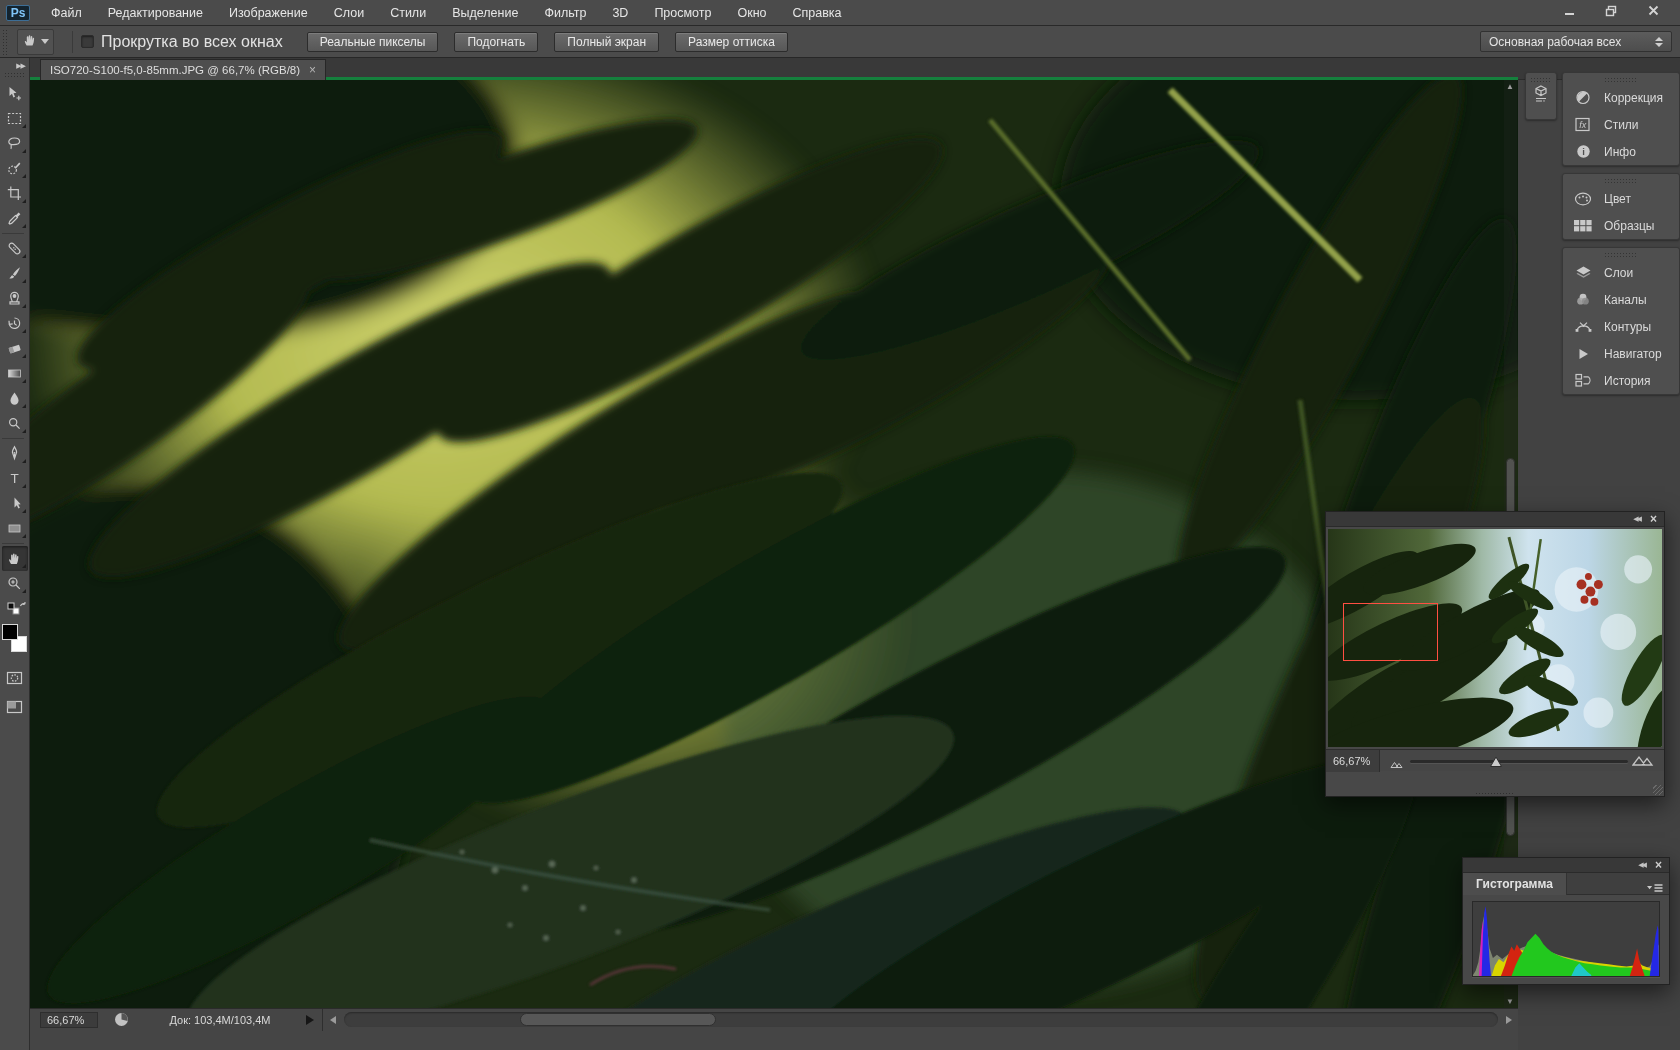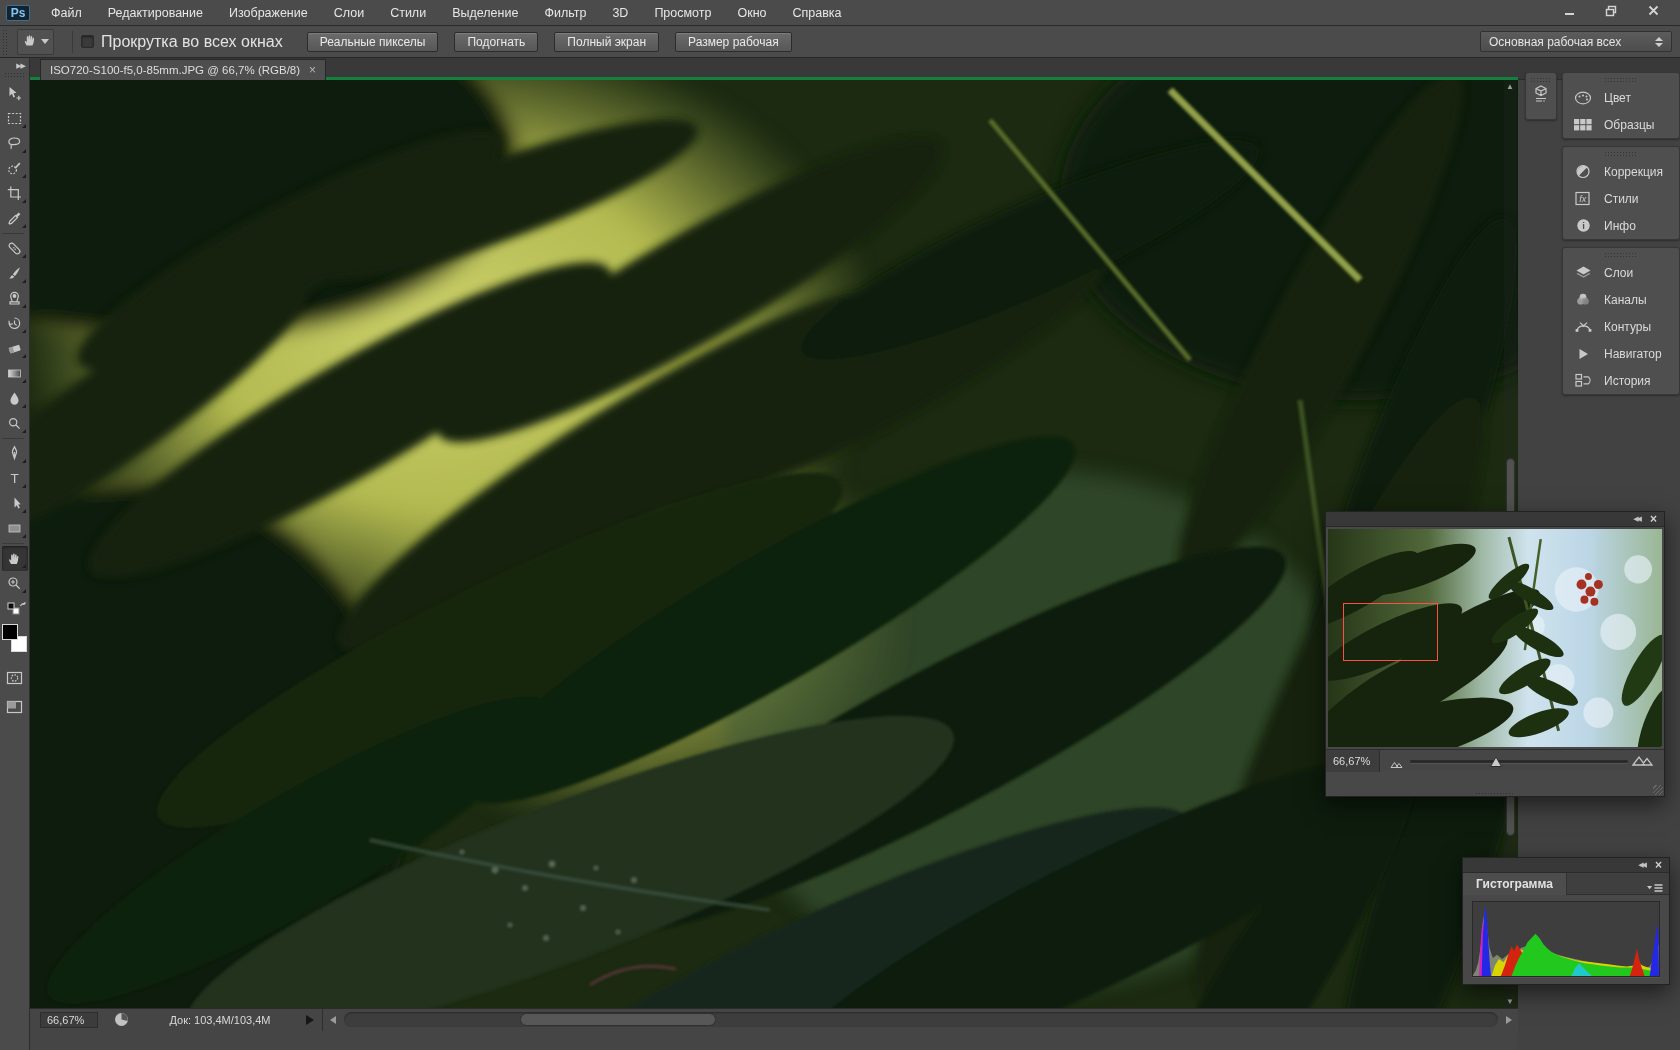--- a/index.html
+++ b/index.html
@@ -160,21 +160,21 @@
           </svg></span>
       <span class="caret-down"></span>
     </div>
     <div class="vsep"></div>
     <div class="checkbox"></div>
     <span class="chk-label">Прокрутка во всех окнах</span>
     <div class="opt-buttons" id="opt-buttons">
         <div class="opt-btn">Реальные пикселы</div>
         <div class="opt-btn">Подогнать</div>
         <div class="opt-btn">Полный экран</div>
-        <div class="opt-btn">Размер рабочая</div>
+        <div class="opt-btn">Размер оттиска</div>
       </div>
     <div class="workspace">
       <span>Основная рабочая всех</span>
       <span class="updown">
           <i class="u"></i>
           <i class="d"></i>
         </span>
     </div>
   </div>
 
@@ -429,20 +429,50 @@
             <path class="ln" stroke-width="1" d="M4 14.5 h10 M4 17 h6"></path>
             <path class="fl" d="M11 16.5 l2 0 l-1 1.6 Z"></path>
           </svg>
       </span>
     </div>
     <div class="dock-wide" id="dock-groups" style="position:absolute">
         <div class="dock-box" style="position: relative; margin-bottom: 7px;">
           <div class="dock-grip"></div>
           <div class="dock-row">
             <span style="width: 22px; display: flex; justify-content: center;">
+              <svg width="18" height="17">
+                <circle cx="9" cy="8.5" r="6" class="ln"></circle>
+                <path class="fl" d="M4.8 12.7 A6 6 0 0 1 13.2 4.3 Z"></path>
+              </svg>
+            </span>
+            <span class="lbl">Коррекция</span>
+          </div>
+          <div class="dock-row">
+            <span style="width: 22px; display: flex; justify-content: center;">
+              <svg width="18" height="17">
+                <rect x="2" y="2.5" width="13" height="12" class="ln" stroke-width="1"></rect>
+                <text x="8.8" y="12.2" font-size="9" font-style="italic" font-family="Liberation Serif,serif" fill="#c9c9c9" text-anchor="middle">fx</text>
+              </svg>
+            </span>
+            <span class="lbl">Стили</span>
+          </div>
+          <div class="dock-row">
+            <span style="width: 22px; display: flex; justify-content: center;">
+              <svg width="17" height="17">
+                <circle cx="8.5" cy="8.5" r="6.2" class="fl"></circle>
+                <text x="8.5" y="12" font-size="9.5" font-weight="bold" fill="#4f4f4f" text-anchor="middle">i</text>
+              </svg>
+            </span>
+            <span class="lbl">Инфо</span>
+          </div>
+        </div>
+        <div class="dock-box" style="position: relative; margin-bottom: 7px;">
+          <div class="dock-grip"></div>
+          <div class="dock-row">
+            <span style="width: 22px; display: flex; justify-content: center;">
               <svg width="20" height="17">
                 <ellipse cx="10" cy="9" rx="7.5" ry="5.8" class="ln"></ellipse>
                 <circle cx="6.5" cy="7.5" r="1" class="fl"></circle>
                 <circle cx="10" cy="6.5" r="1" class="fl"></circle>
                 <circle cx="13.5" cy="7.5" r="1" class="fl"></circle>
                 <circle cx="14" cy="10.5" r="1" class="fl"></circle>
               </svg>
             </span>
             <span class="lbl">Цвет</span>
           </div>
@@ -453,50 +483,20 @@
                   <rect x="1" y="2" width="5.2" height="5.2"></rect>
                   <rect x="7.2" y="2" width="5.2" height="5.2"></rect>
                   <rect x="13.4" y="2" width="5.2" height="5.2"></rect>
                   <rect x="1" y="8.2" width="5.2" height="5.2"></rect>
                   <rect x="7.2" y="8.2" width="5.2" height="5.2"></rect>
                   <rect x="13.4" y="8.2" width="5.2" height="5.2"></rect>
                 </g>
               </svg>
             </span>
             <span class="lbl">Образцы</span>
-          </div>
-        </div>
-        <div class="dock-box" style="position: relative; margin-bottom: 7px;">
-          <div class="dock-grip"></div>
-          <div class="dock-row">
-            <span style="width: 22px; display: flex; justify-content: center;">
-              <svg width="18" height="17">
-                <circle cx="9" cy="8.5" r="6" class="ln"></circle>
-                <path class="fl" d="M4.8 12.7 A6 6 0 0 1 13.2 4.3 Z"></path>
-              </svg>
-            </span>
-            <span class="lbl">Коррекция</span>
-          </div>
-          <div class="dock-row">
-            <span style="width: 22px; display: flex; justify-content: center;">
-              <svg width="18" height="17">
-                <rect x="2" y="2.5" width="13" height="12" class="ln" stroke-width="1"></rect>
-                <text x="8.8" y="12.2" font-size="9" font-style="italic" font-family="Liberation Serif,serif" fill="#c9c9c9" text-anchor="middle">fx</text>
-              </svg>
-            </span>
-            <span class="lbl">Стили</span>
-          </div>
-          <div class="dock-row">
-            <span style="width: 22px; display: flex; justify-content: center;">
-              <svg width="17" height="17">
-                <circle cx="8.5" cy="8.5" r="6.2" class="fl"></circle>
-                <text x="8.5" y="12" font-size="9.5" font-weight="bold" fill="#4f4f4f" text-anchor="middle">i</text>
-              </svg>
-            </span>
-            <span class="lbl">Инфо</span>
           </div>
         </div>
         <div class="dock-box" style="position: relative; margin-bottom: 7px;">
           <div class="dock-grip"></div>
           <div class="dock-row">
             <span style="width: 22px; display: flex; justify-content: center;">
               <svg width="19" height="17">
                 <path class="fl" d="M9.5 2.5 L16.5 6.5 L9.5 10.5 L2.5 6.5 Z"></path>
                 <path d="M3.8 9 L9.5 12.3 L15.2 9 L16.5 9.8 L9.5 13.8 L2.5 9.8 Z" fill="#9e9e9e"></path>
               </svg>

